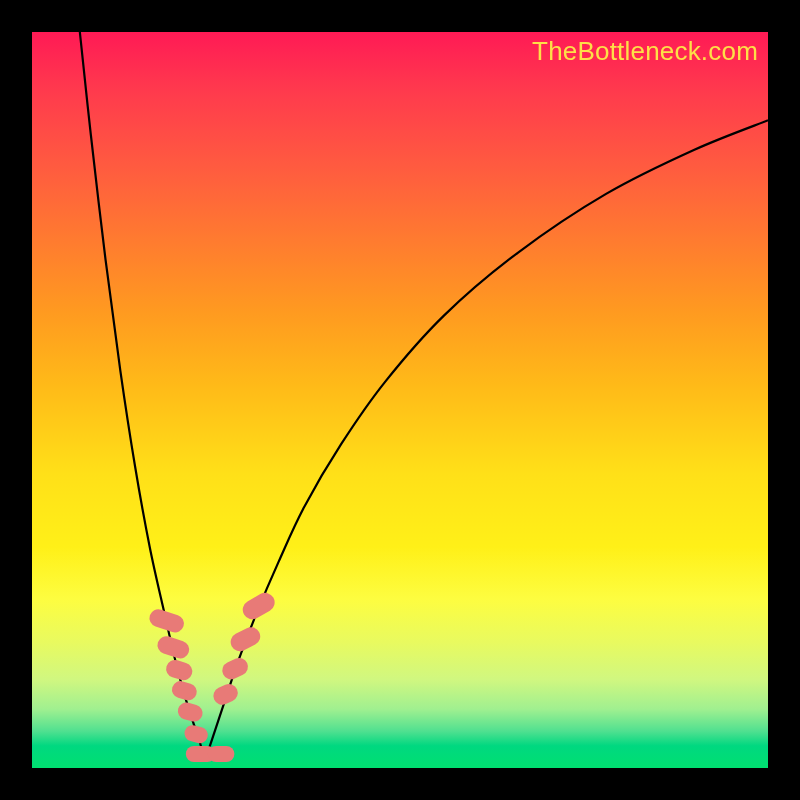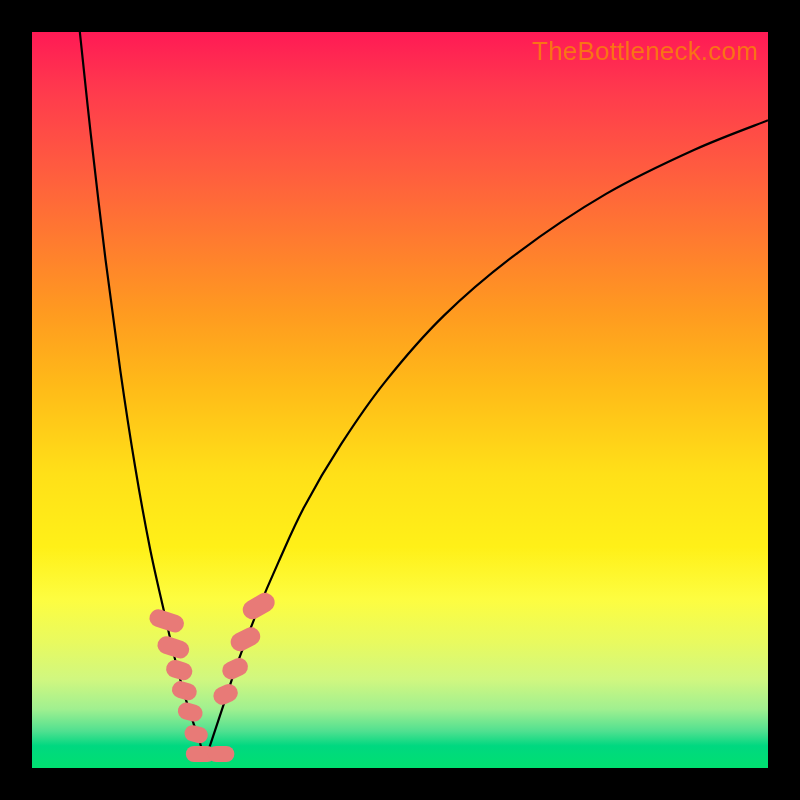--- a/index.html
+++ b/index.html
@@ -42,21 +42,21 @@
       #a0f090 92%,
       #50e090 95%,
       #00d880 97%,
       #00e070 100%
     );
   }
   .watermark {
     position: absolute;
     top: 4px;
     right: 10px;
-    color: #f97316;
+    color: #fde047;
     font-size: 26px;
     font-weight: 500;
     letter-spacing: 0.2px;
     user-select: none;
   }
   svg.curves {
     position: absolute;
     left: 0;
     top: 0;
     width: 736px;

